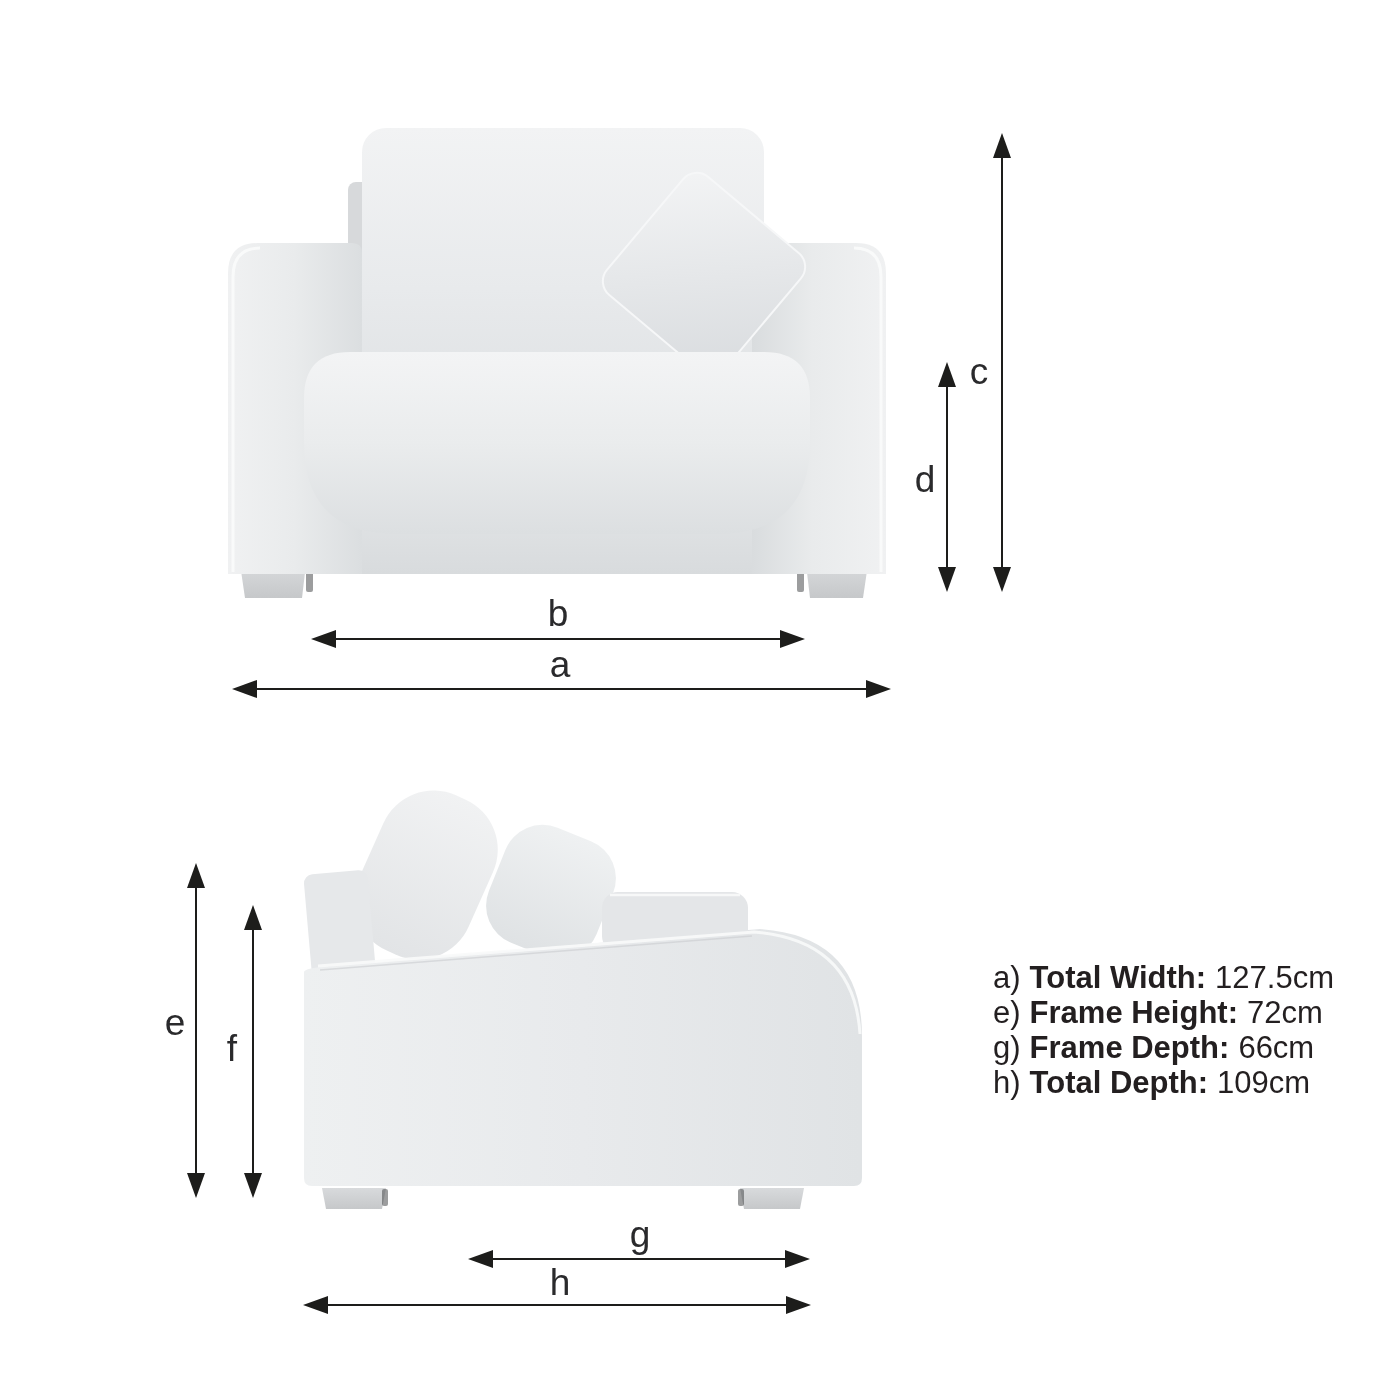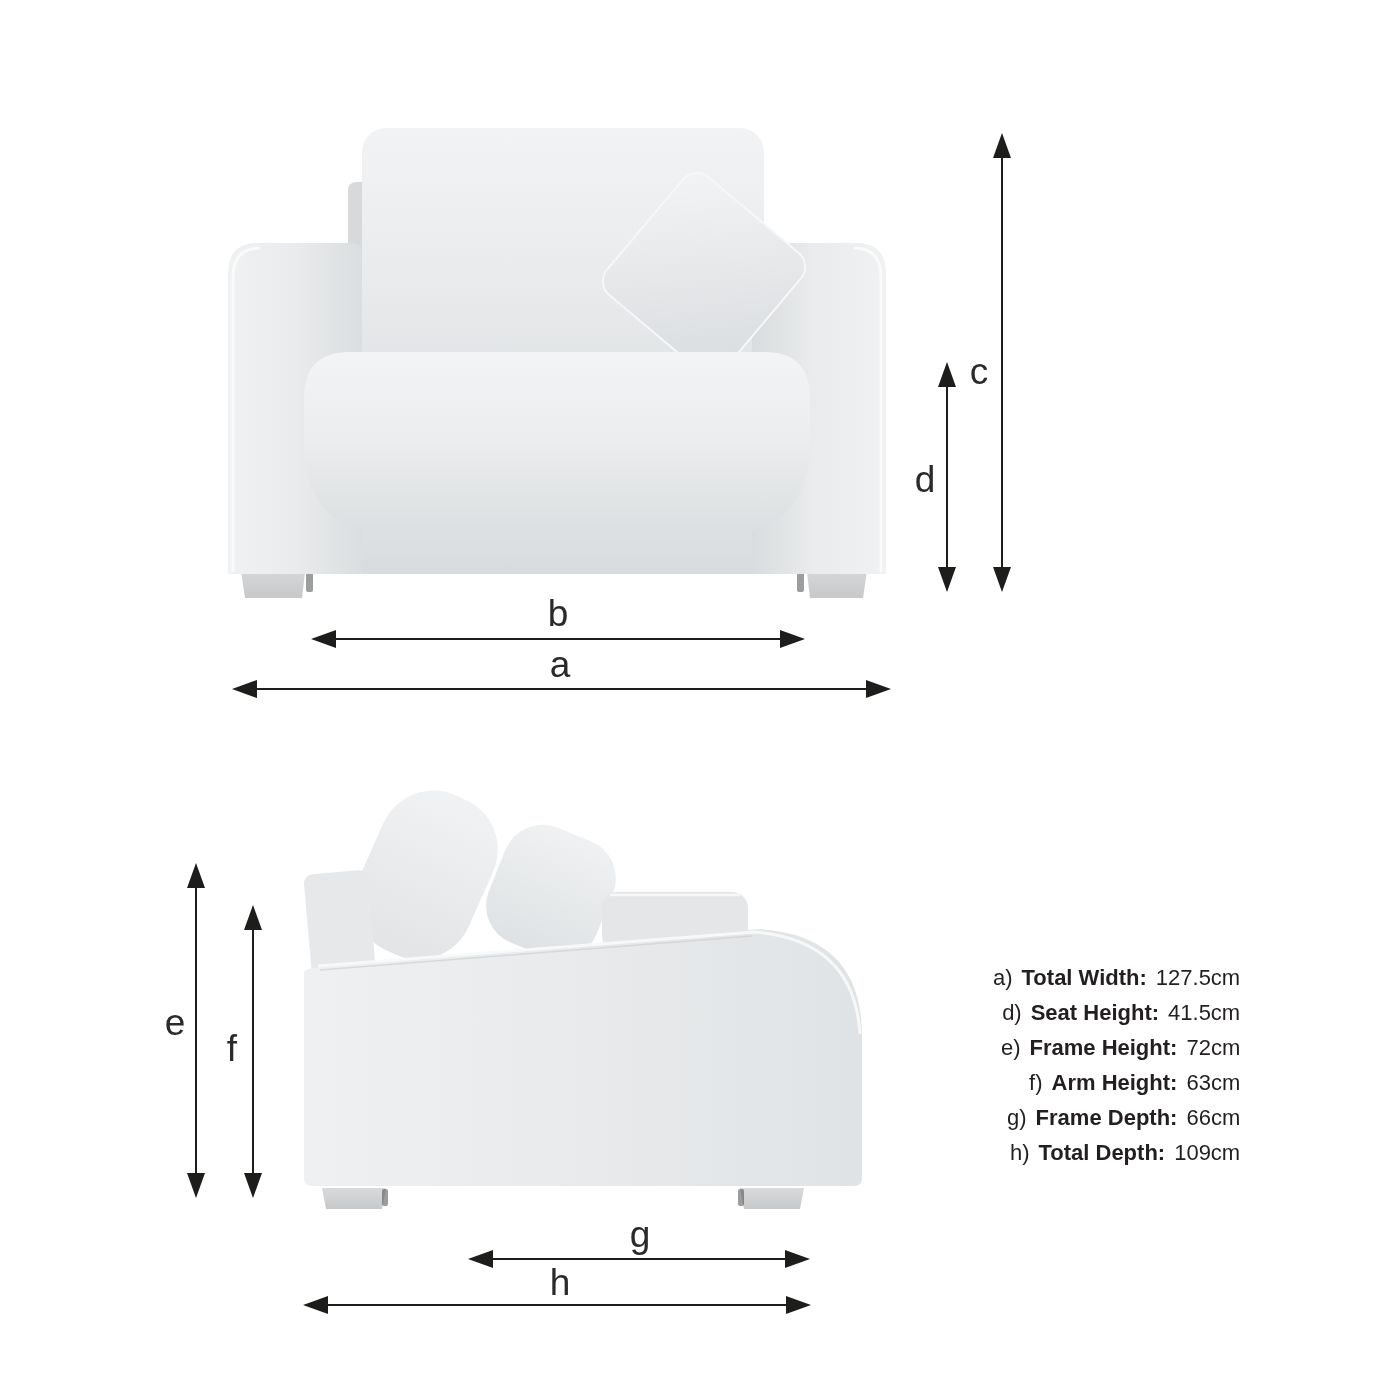--- a/index.html
+++ b/index.html
@@ -23,21 +23,21 @@
   .arrow.h .head.r{right:0;border-left:25px solid var(--arrow);}
   .arrow.v .line{top:20px;bottom:20px;left:-1.25px;width:2.5px;}
   .arrow.v .head{position:absolute;left:-9px;width:0;height:0;border-left:9px solid transparent;border-right:9px solid transparent;}
   .arrow.v .head.t{top:0;border-bottom:25px solid var(--arrow);}
   .arrow.v .head.b{bottom:0;border-top:25px solid var(--arrow);}
   .dim-label{
     position:absolute;transform:translate(-50%,-50%);
     font-size:37px;font-weight:400;color:var(--letter);line-height:1;
   }
   
-  .legend{position:absolute;left:993px;top:960px;color:var(--ink);font-size:22px;line-height:35px;white-space:nowrap;text-align:right;}
+  .legend{position:absolute;left:993px;top:960px;color:var(--ink);font-size:31px;line-height:35px;white-space:nowrap;}
   .legend .lrow .pfx{font-weight:400;margin-right:9px;}
   .legend .lrow .lbl{font-weight:700;margin-right:9px;}
   .legend .lrow .val{font-weight:400;}
 </style>
 </head>
 <body>
 
 <div class="canvas">
 
   <svg class="abs" style="left:222px;top:112px" width="670" height="490" viewBox="0 0 670 490">
@@ -185,29 +185,23 @@
     <span class="head l"></span>
     <span class="head r"></span>
   </div>
   <span class="dim-label" style="left:560px;top:1282px">h</span>
 
   <div class="legend">
     <div class="lrow">
       <span class="pfx">a)</span><span class="lbl">Total Width:</span><span class="val">127.5cm</span>
     </div>
     <div class="lrow">
-      <span class="pfx">d)</span><span class="lbl">Seat Height:</span><span class="val">41.5cm</span>
-    </div>
-    <div class="lrow">
       <span class="pfx">e)</span><span class="lbl">Frame Height:</span><span class="val">72cm</span>
     </div>
     <div class="lrow">
-      <span class="pfx">f)</span><span class="lbl">Arm Height:</span><span class="val">63cm</span>
-    </div>
-    <div class="lrow">
       <span class="pfx">g)</span><span class="lbl">Frame Depth:</span><span class="val">66cm</span>
     </div>
     <div class="lrow">
       <span class="pfx">h)</span><span class="lbl">Total Depth:</span><span class="val">109cm</span>
     </div>
   </div>
 
 </div>
 
 </body></html>

